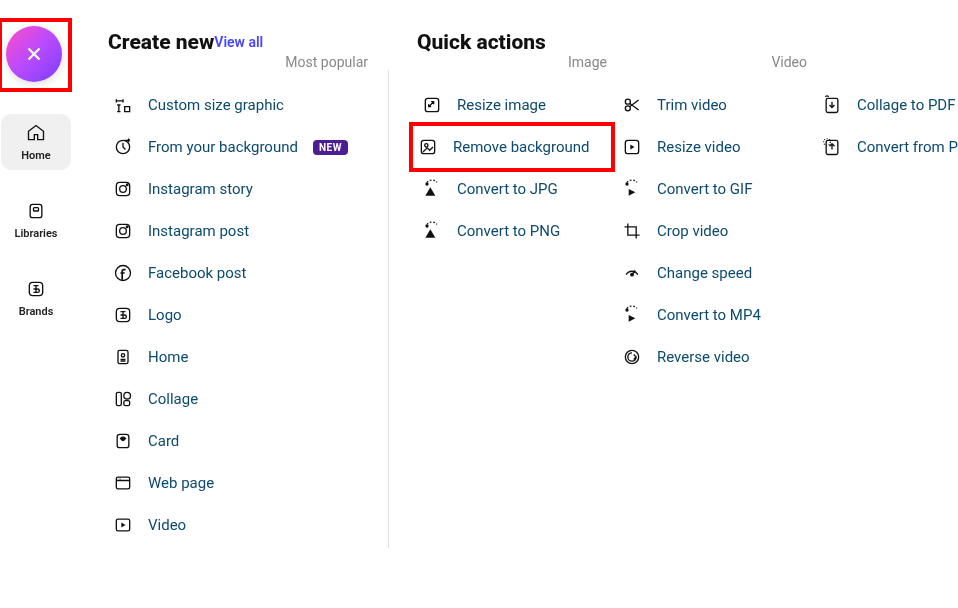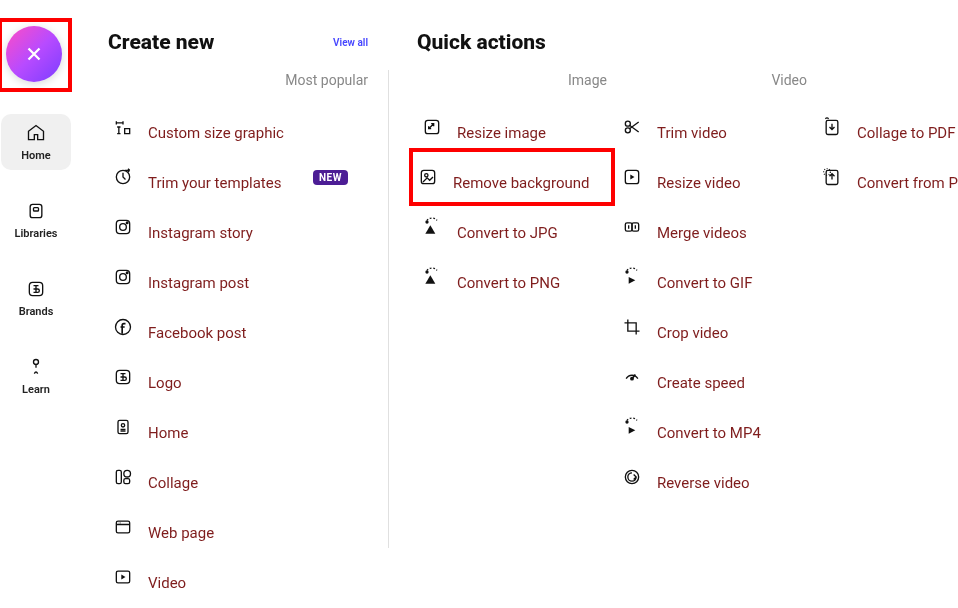--- a/index.html
+++ b/index.html
@@ -82,32 +82,31 @@
       flex: 1;
       display: flex;
       padding: 30px 20px 20px 36px;
     }
     .col-create {
       width: 280px;
       padding-right: 20px;
     }
     .section-head {
       display: flex;
-      justify-content: space-between;
-      align-items: center;
-      margin-bottom: 18px;
+      justify-content: flex-start;
+      align-items: center;
     }
     .section-title {
       font-size: 21px;
       font-weight: 800;
       color: #111;
     }
     .view-all {
       color: #4646ff;
-      font-size: 10px;
+      font-size: 14px;
       font-weight: 600;
       cursor: pointer;
     }
     .sub {
       font-size: 14px;
       color: #888;
       margin-bottom: 14px;
       text-align: right;
     }
     .item-row {
@@ -127,22 +126,21 @@
     }
     .item-icon svg {
       width: 20px;
       height: 20px;
       stroke: #111;
       fill: none;
       stroke-width: 1.6;
     }
     .item-label {
       font-size: 15px;
-      color: #7f1d1d;
-      margin-top: 12px;
+      color: #0c4a6e;
     }
     .badge {
       background: #4c1d95;
       color: #fff;
       font-size: 10px;
       font-weight: 700;
       padding: 2px 6px;
       border-radius: 4px;
       margin-left: auto;
       margin-right: 16px;
@@ -322,28 +320,20 @@
     <span class="side-label">Libraries</span>
   </div>
   <div class="side-item">
     <span class="side-icon">
         <svg viewBox="0 0 24 24">
           <use href="#i-brand"></use>
         </svg>
       </span>
     <span class="side-label">Brands</span>
   </div>
-  <div class="side-item">
-    <span class="side-icon">
-        <svg viewBox="0 0 24 24">
-          <use href="#i-learn"></use>
-        </svg>
-      </span>
-    <span class="side-label">Learn</span>
-  </div>
 </div>
 
 <div class="content">
   <div class="col-create">
     <div class="section-head">
       <div class="section-title">Create new</div>
       <div class="view-all">View all</div>
     </div>
     <div class="sub">Most popular</div>
     <div id="create-list">
@@ -354,21 +344,21 @@
             </svg>
           </span>
           <span class="item-label">Custom size graphic</span>
         </div>
         <div class="item-row">
           <span class="item-icon">
             <svg viewBox="0 0 24 24">
               <use href="#i-template"></use>
             </svg>
           </span>
-          <span class="item-label">Trim your templates</span>
+          <span class="item-label">From your background</span>
           <span class="badge">NEW</span>
         </div>
         <div class="item-row">
           <span class="item-icon">
             <svg viewBox="0 0 24 24">
               <use href="#i-instagram"></use>
             </svg>
           </span>
           <span class="item-label">Instagram story</span>
         </div>
@@ -404,20 +394,28 @@
           </span>
           <span class="item-label">Home</span>
         </div>
         <div class="item-row">
           <span class="item-icon">
             <svg viewBox="0 0 24 24">
               <use href="#i-collage"></use>
             </svg>
           </span>
           <span class="item-label">Collage</span>
+        </div>
+        <div class="item-row">
+          <span class="item-icon">
+            <svg viewBox="0 0 24 24">
+              <use href="#i-card"></use>
+            </svg>
+          </span>
+          <span class="item-label">Card</span>
         </div>
         <div class="item-row">
           <span class="item-icon">
             <svg viewBox="0 0 24 24">
               <use href="#i-webpage"></use>
             </svg>
           </span>
           <span class="item-label">Web page</span>
         </div>
         <div class="item-row">
@@ -492,48 +490,40 @@
               <span class="item-icon">
                 <svg viewBox="0 0 24 24">
                   <use href="#i-resizevid"></use>
                 </svg>
               </span>
               <span class="item-label">Resize video</span>
             </div>
             <div class="item-row">
               <span class="item-icon">
                 <svg viewBox="0 0 24 24">
-                  <use href="#i-merge"></use>
-                </svg>
-              </span>
-              <span class="item-label">Merge videos</span>
-            </div>
-            <div class="item-row">
-              <span class="item-icon">
-                <svg viewBox="0 0 24 24">
                   <use href="#i-convertvid"></use>
                 </svg>
               </span>
               <span class="item-label">Convert to GIF</span>
             </div>
             <div class="item-row">
               <span class="item-icon">
                 <svg viewBox="0 0 24 24">
                   <use href="#i-crop"></use>
                 </svg>
               </span>
               <span class="item-label">Crop video</span>
             </div>
             <div class="item-row">
               <span class="item-icon">
                 <svg viewBox="0 0 24 24">
                   <use href="#i-speed"></use>
                 </svg>
               </span>
-              <span class="item-label">Create speed</span>
+              <span class="item-label">Change speed</span>
             </div>
             <div class="item-row">
               <span class="item-icon">
                 <svg viewBox="0 0 24 24">
                   <use href="#i-convertvid"></use>
                 </svg>
               </span>
               <span class="item-label">Convert to MP4</span>
             </div>
             <div class="item-row">

